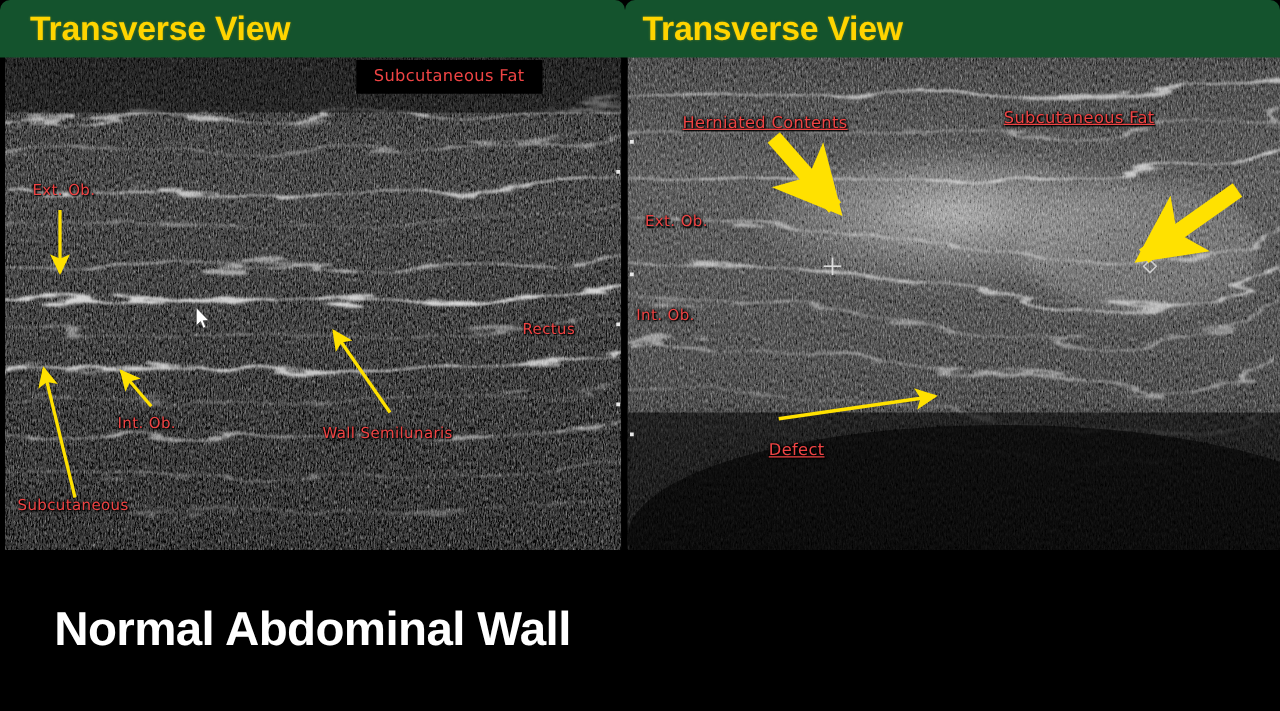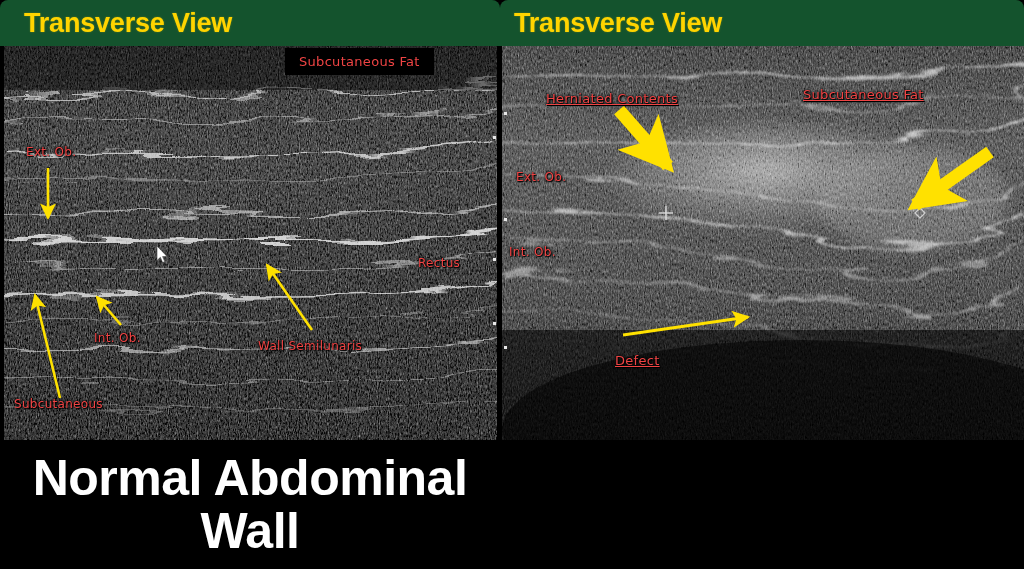--- a/index.html
+++ b/index.html
@@ -50,21 +50,21 @@
   .caption { position:absolute; bottom:0; background:#000; z-index:30; }
   #cap-left  { left:0;  width:500px; height:129px;
                display:flex; flex-direction:column;
                align-items:center; justify-content:center; }
   #cap-right { left:500px; width:524px; height:129px; padding-top:8px; }
 
   .cap-title {
     color:#ffffff; font-weight:bold; text-align:center;
     line-height:1.06;
   }
-  #cap-left .cap-title  { font-size:50px; letter-spacing:-0.5px; padding:0 12px; }
+  #cap-left .cap-title  { font-size:38px; letter-spacing:-0.5px; padding:0 12px; }
   #cap-right .cap-title { font-size:40px; letter-spacing:-0.5px; }
 
   #bullets { list-style:none; margin:6px 0 0 0; padding:0 0 0 30px; }
 
   
   .anno {
     position:absolute; z-index:20;
     color:#ef4444;
     font-family:"DejaVu Sans", sans-serif;
     font-size:12px;

